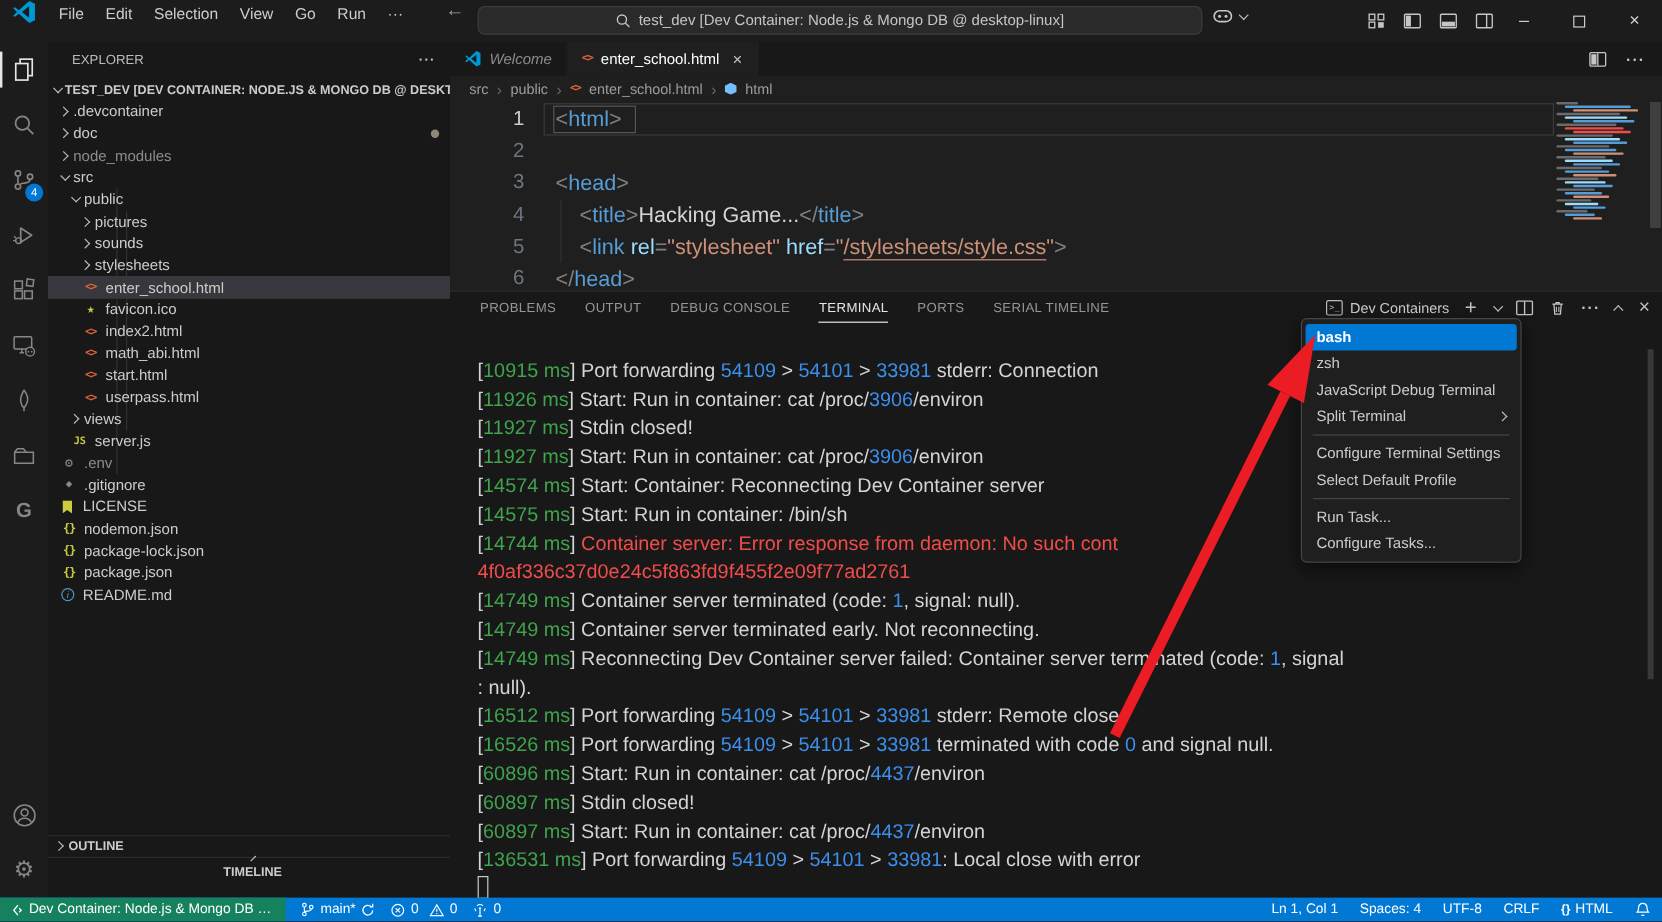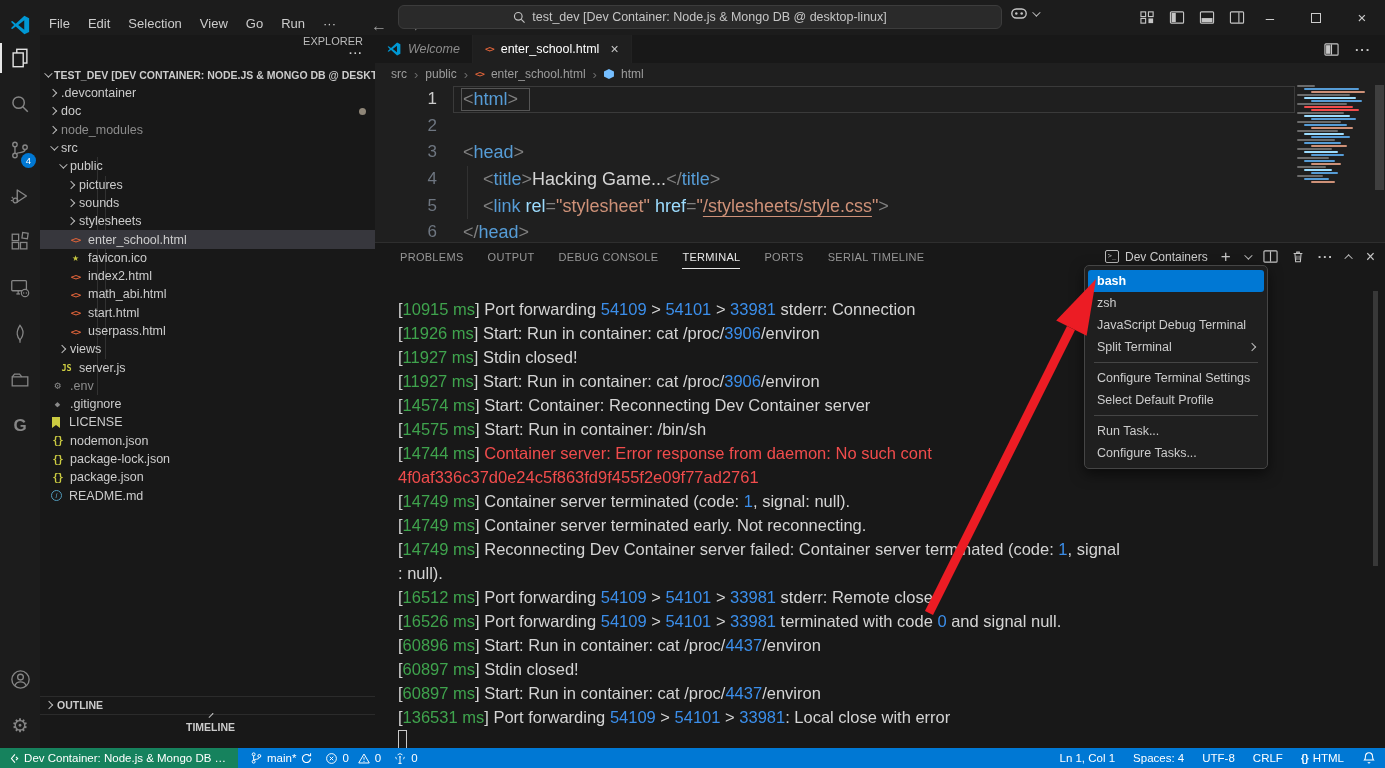--- a/index.html
+++ b/index.html
@@ -1,20 +1,20 @@
 <!DOCTYPE html>
 <html><head>
 <meta charset="utf-8">
 <style>
   html,body{margin:0;padding:0;background:#181818;overflow:hidden;}
   *{box-sizing:border-box;font-family:"Liberation Sans",sans-serif;-webkit-font-smoothing:antialiased;}
   #app{position:relative;width:1385px;height:768px;background:#181818;color:#ccc;font-size:13px;}
 
   
-  .titlebar{position:absolute;left:0;top:0;width:1385px;height:35px;background:#1c1c1c;display:flex;align-items:flex-end;}
+  .titlebar{position:absolute;left:0;top:0;width:1385px;height:35px;background:#1c1c1c;display:flex;align-items:flex-start;}
   .vslogo{width:20px;height:20px;margin:0 10px 0 10px;flex:none;}
   .menubar{display:flex;align-items:center;}
   .menuitem{padding:4px 9px;color:#ccc;font-size:13px;border-radius:5px;cursor:default;}
   .navarrows{display:flex;align-items:center;margin-left:26px;color:#9d9d9d;font-size:16px;gap:18px;}
   .searchbox{position:absolute;left:398px;top:5px;width:604px;height:24px;background:#2a2a2a;border:1px solid #3c3c3c;border-radius:6px;display:flex;align-items:center;justify-content:center;color:#c5c5c5;font-size:12.5px;gap:6px;}
   .copilot{position:absolute;left:1010px;top:6px;display:flex;align-items:center;gap:4px;color:#c5c5c5;}
   .layouticons{position:absolute;left:1140px;top:0;height:35px;display:flex;align-items:center;gap:14px;color:#c5c5c5;}
   .wincontrols{position:absolute;right:0;top:0;height:35px;display:flex;}
   .winbtn{width:46px;height:35px;display:flex;align-items:center;justify-content:center;color:#ccc;font-size:15px;}
   .maxbox{width:10px;height:10px;border:1px solid #ccc;}
@@ -27,21 +27,21 @@
   .activitybar{position:absolute;left:0;top:35px;width:40px;height:713px;background:#1c1c1c;display:flex;flex-direction:column;align-items:center;}
   .abicon{width:40px;height:46px;display:flex;align-items:center;justify-content:center;color:#868686;position:relative;}
   .abicon.active{color:#e7e7e7;}
   .abicon.active:before{content:"";position:absolute;left:0;top:8px;bottom:8px;width:2px;background:#e7e7e7;}
   .abspacer{flex:1;}
   .badge{position:absolute;right:4px;bottom:5px;min-width:15px;height:15px;border-radius:8px;background:#0078d4;color:#fff;font-size:9.5px;display:flex;align-items:center;justify-content:center;padding:0 3px;}
   .gearglyph{font-size:19px;line-height:1;}
 
   
   .sidebar{position:absolute;left:40px;top:35px;width:335px;height:713px;background:#181818;overflow:hidden;}
-  .sbheader{position:absolute;left:0;top:0;width:100%;height:30px;display:flex;align-items:flex-end;padding:0 12px 0 20px;color:#bbb;font-size:11px;flex-direction:column;}
+  .sbheader{position:absolute;left:0;top:0;width:100%;height:30px;display:flex;align-items:center;padding:0 12px 0 20px;color:#bbb;font-size:11px;}
   .sbheader .dots{margin-left:auto;color:#ccc;letter-spacing:1px;font-weight:bold;}
   .rootrow{position:absolute;left:0;top:31px;width:100%;height:18px;display:flex;align-items:center;padding-left:4px;font-weight:bold;font-size:10.5px;color:#ccc;white-space:nowrap;overflow:hidden;}
   .rootrow .chev{margin-right:4px;flex:none;}
   #tree{position:absolute;left:0;top:49px;width:100%;}
   .trow{height:18.3px;display:flex;align-items:center;color:#ccc;font-size:12.5px;white-space:nowrap;position:relative;}
   .trow.selected{background:#37373d;}
   .trow.dimmed .tlabel{color:#8c8c8c;}
   .trow .chev{margin:0 5px 0 0;flex:none;}
   .ficon{width:15px;margin-right:5px;flex:none;text-align:center;font-family:"DejaVu Sans Mono",monospace;}
   .ficon.html{color:#e0643a;font-size:9.5px;font-weight:bold;letter-spacing:-1px;}

